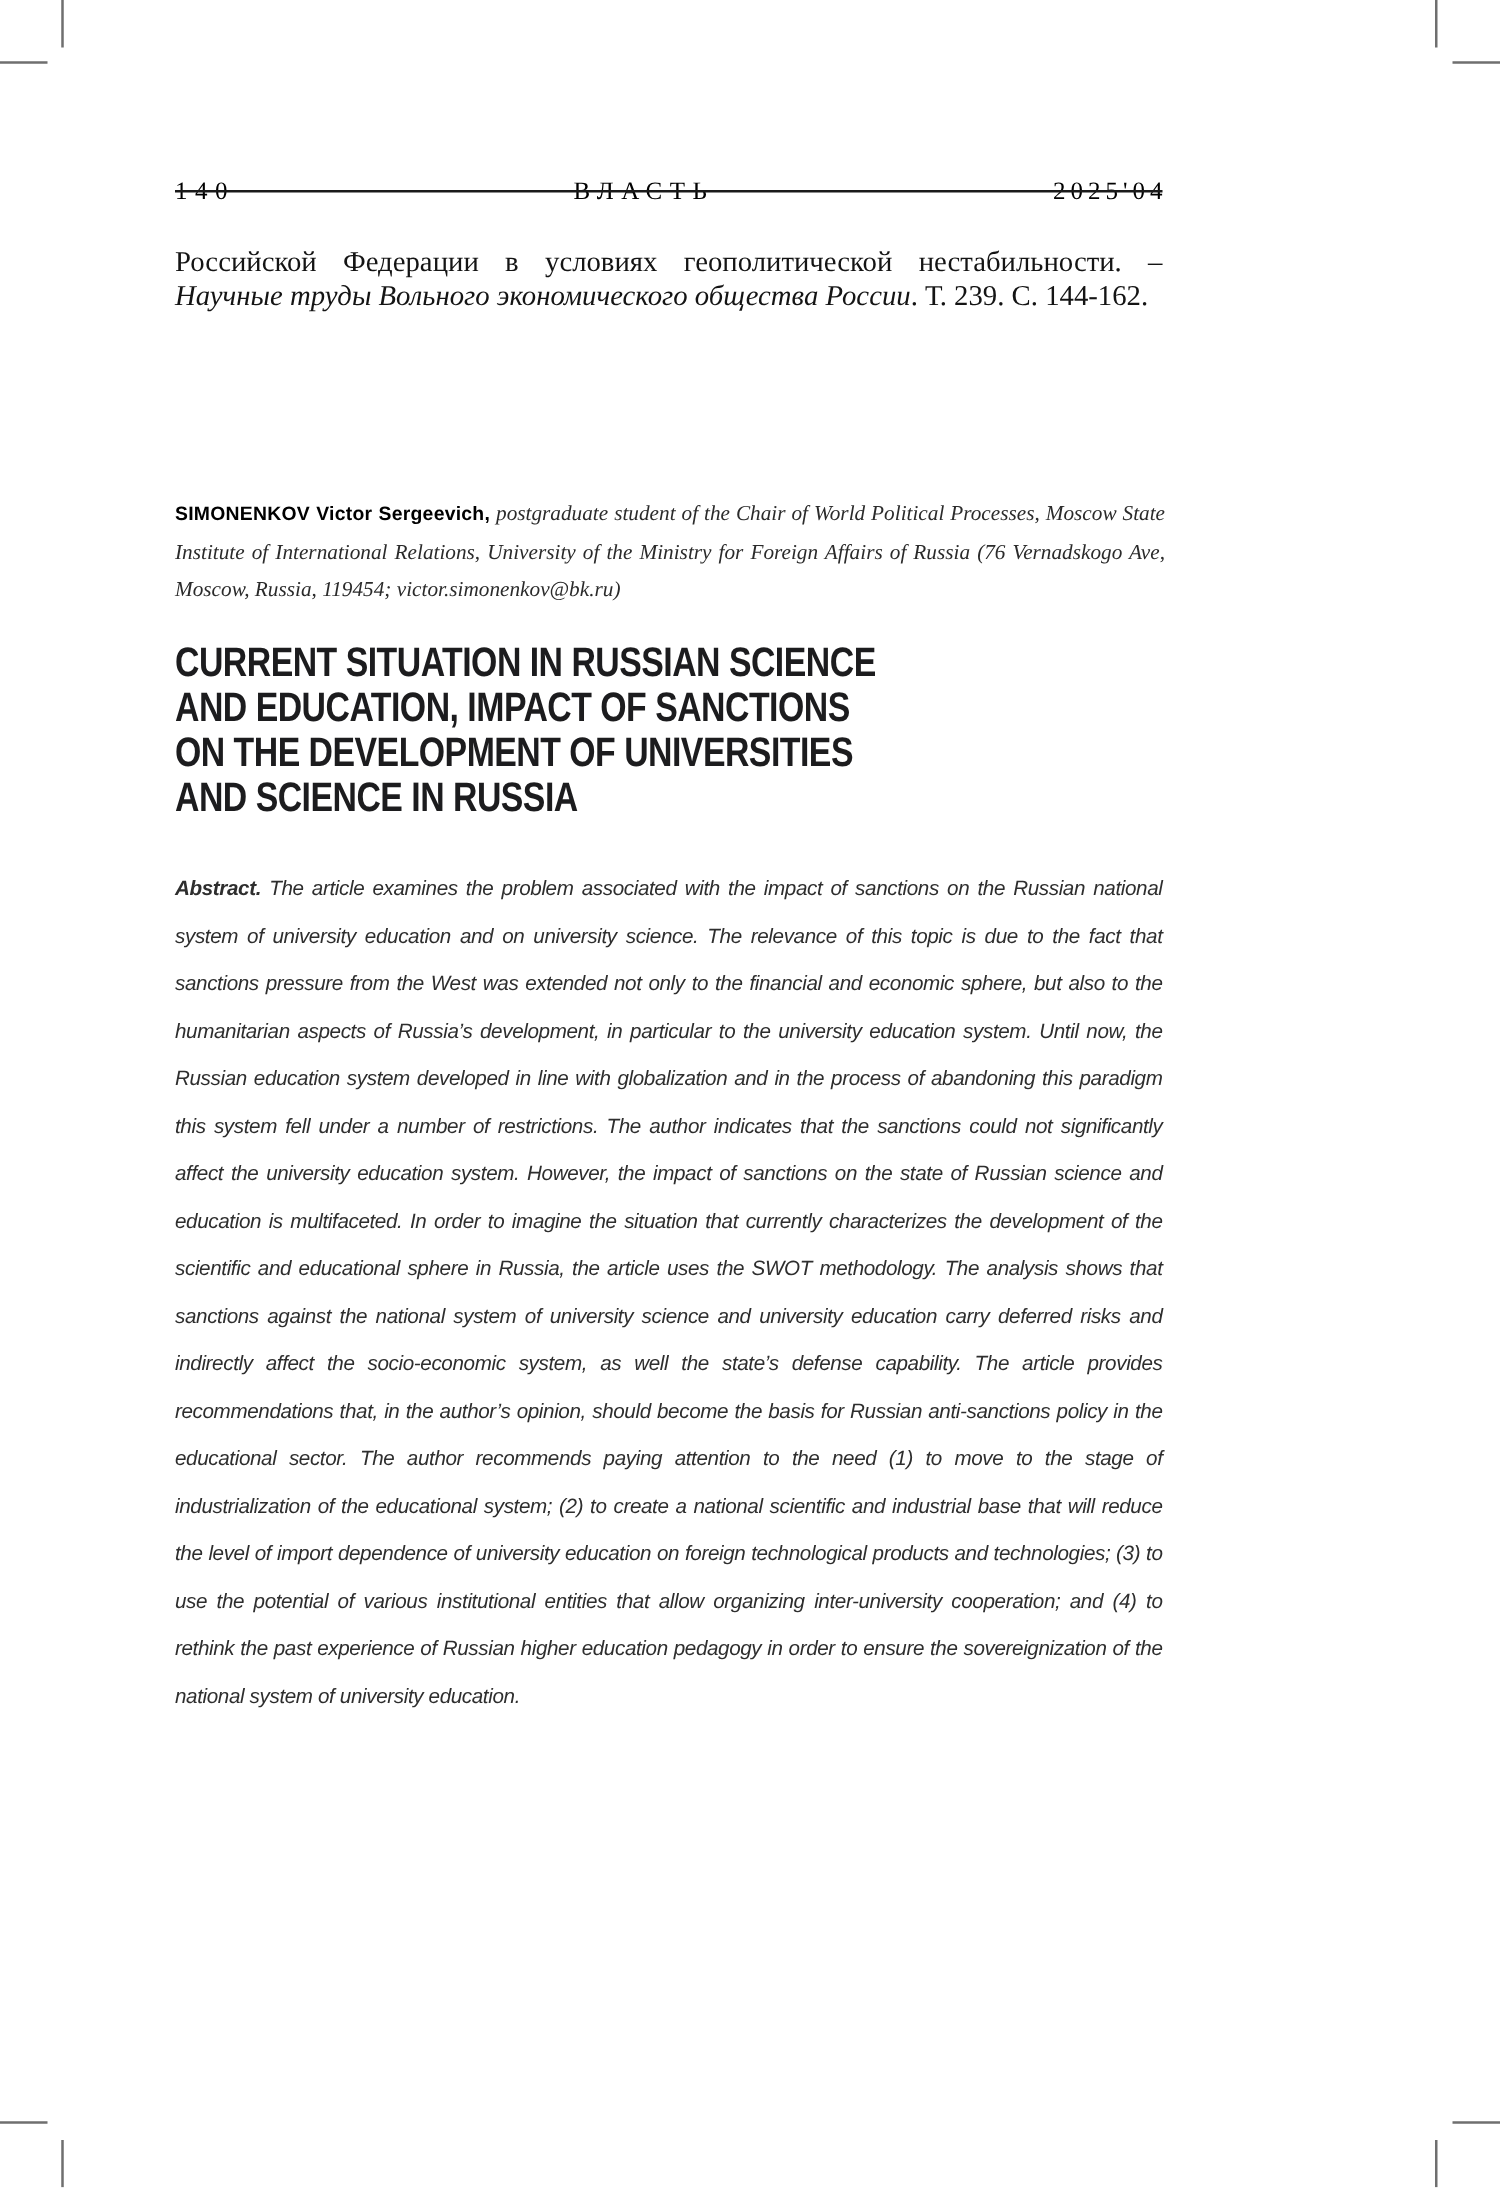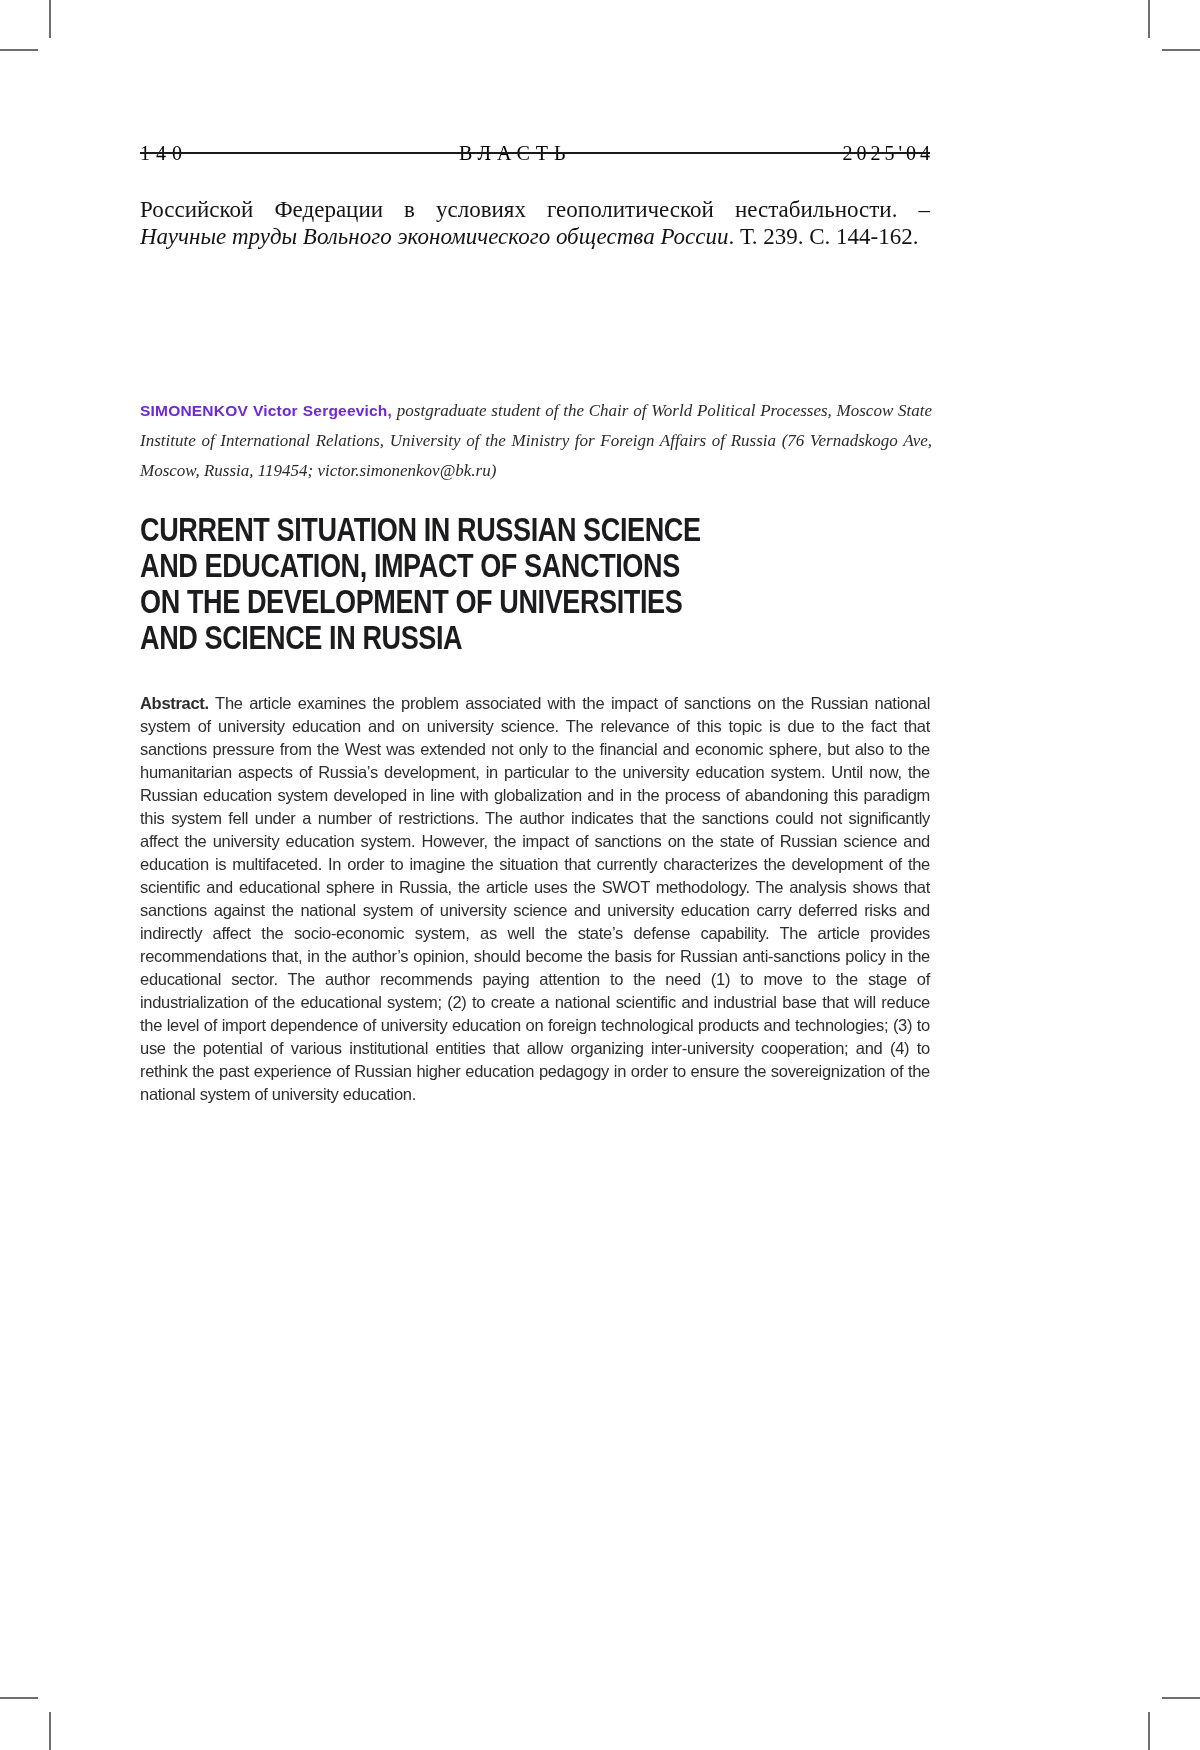--- a/index.html
+++ b/index.html
@@ -33,32 +33,32 @@
     color:#141414; text-align:justify; }
   .references p { margin:0; }
   .references .indent { text-indent:26px; }
   .references i { font-style:italic; }
 
   
   .author-block { position:absolute; left:140px; top:396px; width:792px;
     font-family:"Liberation Serif", serif; font-style:italic; font-size:17px;
     line-height:30px; color:#2b2b2b; text-align:justify; }
   .author-name { font-family:"Liberation Sans", sans-serif; font-style:normal;
-    font-weight:bold; font-size:15.5px; letter-spacing:0.2px; color:#6d28d9; }
+    font-weight:bold; font-size:15.5px; letter-spacing:0.2px; color:#000000; }
 
   
   .article-title { position:absolute; left:140px; top:512px; width:980px;
     font-family:"Liberation Sans", sans-serif; font-weight:bold; font-size:33px;
     line-height:36px; letter-spacing:-0.5px; color:#1c1c1e; white-space:pre-line;
     transform:scaleX(0.82); transform-origin:left top; }
 
   
   .abstract-block { position:absolute; left:140px; top:692px; width:790px;
-    font-family:"Liberation Sans", sans-serif; font-size:16.5px;
-    letter-spacing:-0.3px; line-height:23px; color:#2e2e2e; text-align:justify; }
+    font-family:"Liberation Sans", sans-serif; font-style:italic; font-size:16.5px;
+    letter-spacing:-0.3px; line-height:38px; color:#2e2e2e; text-align:justify; }
   .abstract-block p { margin:0; }
   .abstract-block .lab { font-weight:bold; }
 </style>
 </head>
 <body>
 
 <div class="page">
 
   <div class="crop tl-v"></div>
   <div class="crop tl-h"></div>

